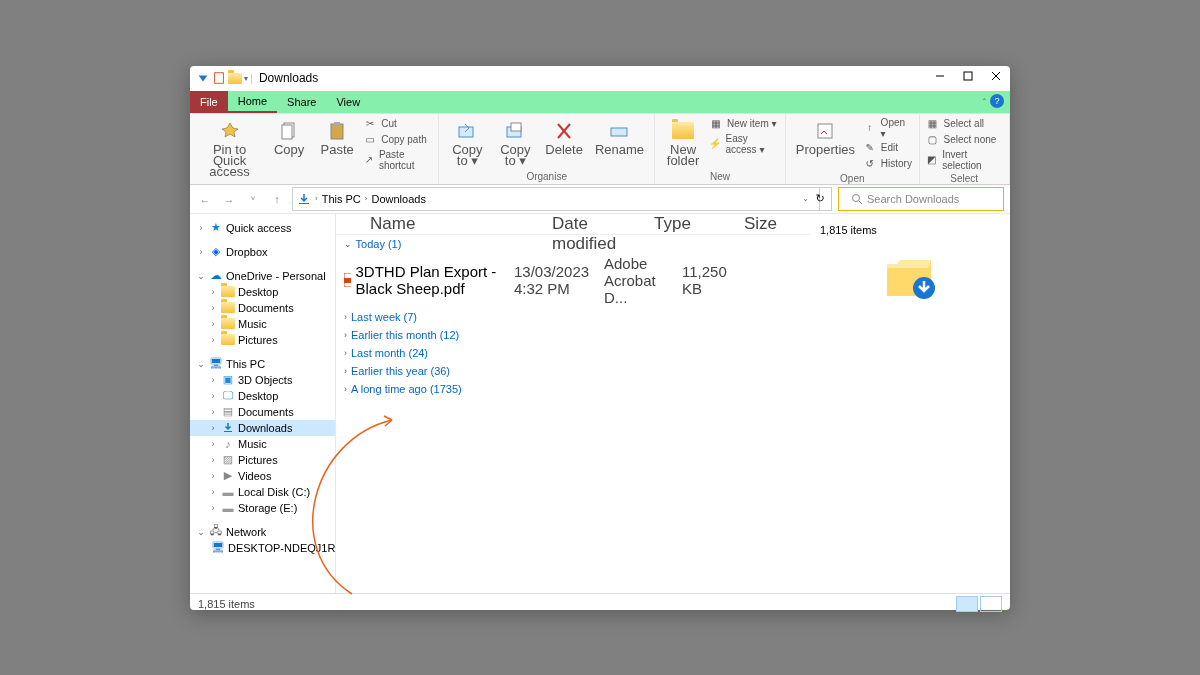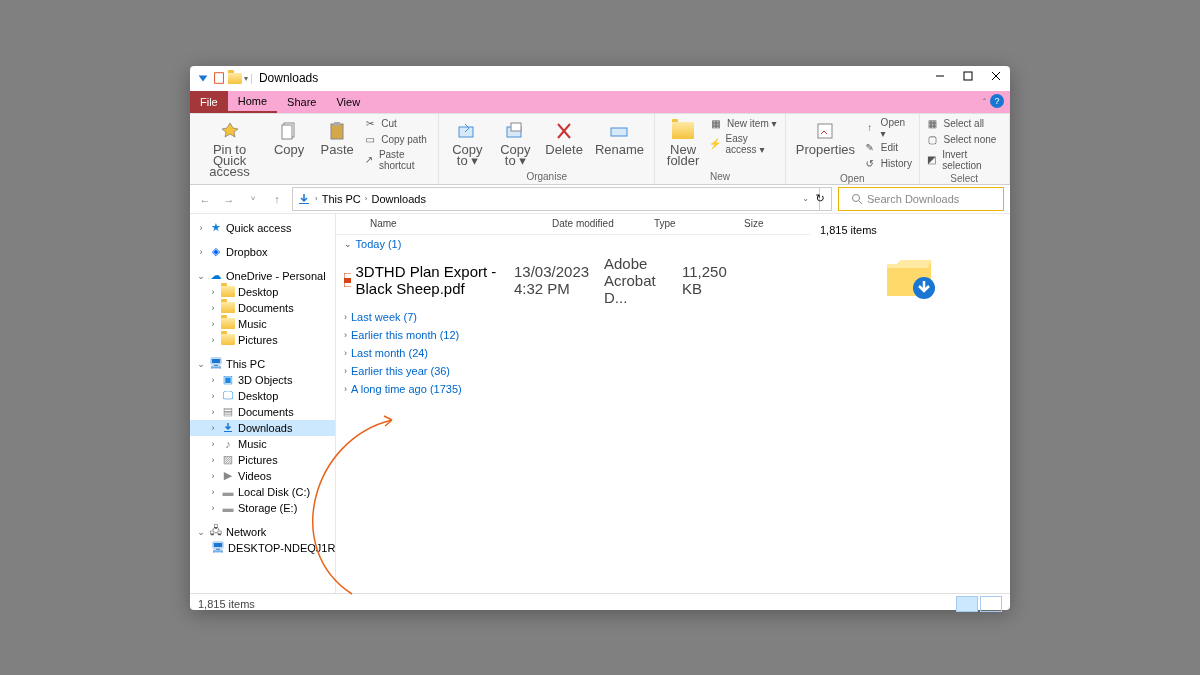--- a/index.html
+++ b/index.html
@@ -4,21 +4,21 @@
 <style>
 body{margin:0;background:#808080;font-family:"Segoe UI",Arial,sans-serif;font-size:11px;color:#000;display:flex;align-items:center;justify-content:center;height:675px;width:1200px}
 .window{width:820px;height:544px;background:#fff;position:relative;border-radius:4px;box-shadow:0 4px 20px rgba(0,0,0,.3)}
 .titlebar{height:25px;display:flex;align-items:center;padding:0 2px;position:relative}
 .titlebar .qat{display:flex;align-items:center;gap:2px;padding-left:4px}
 .titlebar .qat svg{width:14px;height:14px}
 .titlebar .title{margin-left:6px;font-size:12px}
 .winctrls{position:absolute;right:0;top:0;display:flex}
 .winbtn{width:28px;height:20px;display:flex;align-items:center;justify-content:center;font-size:10px;cursor:default}
 .winbtn svg{width:10px;height:10px}
-.tabs{height:22px;display:flex;align-items:stretch;background:#f9a8d4;border-bottom:1px solid #e0e0e0;position:relative}
+.tabs{height:22px;display:flex;align-items:stretch;background:#86efac;border-bottom:1px solid #e0e0e0;position:relative}
 .tab{padding:0 10px;display:flex;align-items:center;font-size:11px;cursor:default}
 .tab.file{background:#a4373a;color:#fff}
 .tab.sel{border-bottom:2px solid #a4373a}
 .help{position:absolute;right:6px;top:3px;width:14px;height:14px;border-radius:50%;background:#1976d2;color:#fff;display:flex;align-items:center;justify-content:center;font-size:9px}
 .ribbon{height:70px;background:#f7f7f7;border-bottom:1px solid #d0d0d0;display:flex}
 .rgroup{display:flex;flex-direction:column;border-right:1px solid #e5e5e5;padding:2px 6px 0}
 .rbody{flex:1;display:flex;align-items:flex-start;gap:4px}
 .rlabel{font-size:10px;color:#666;text-align:center;padding:1px 0 2px}
 .bigbtn{display:flex;flex-direction:column;align-items:center;justify-content:center;text-align:center;font-size:13px;line-height:11px;color:#555;padding:2px 4px;min-width:36px}
 .bigbtn .ico{height:26px;display:flex;align-items:center;justify-content:center}
@@ -33,21 +33,21 @@
 .search{width:140px;height:22px;border:1px solid #eab308;display:flex;align-items:center;padding:0 12px;color:#888;gap:4px}
 .body{display:flex;height:calc(100% - 25px - 22px - 70px - 28px - 20px);position:relative}
 .tree{width:160px;border-right:1px solid #e8e8e8;overflow-y:auto;padding:6px 0;font-size:11px}
 .tnode{display:flex;align-items:center;gap:3px;padding:1px 0 1px 6px;white-space:nowrap}
 .tnode .chv{width:10px;color:#666;font-size:9px;text-align:center}
 .tnode.sel{background:#cce8ff}
 .tnode.d1{padding-left:18px}
 .tic{width:14px;height:14px;display:inline-flex;align-items:center;justify-content:center}
 .main{flex:1;display:flex}
 .filecol{flex:1}
-.colhdr{height:20px;display:flex;align-items:center;font-size:10px;color:#444;border-bottom:1px solid #eee}
+.colhdr{height:20px;display:flex;align-items:flex-start;font-size:17px;color:#444;border-bottom:1px solid #eee}
 .colhdr span{padding:0 6px}
 .ch-name{width:170px}.ch-date{width:90px}.ch-type{width:78px}.ch-size{width:60px}
 .grp{display:flex;align-items:center;gap:4px;padding:3px 8px;color:#0066cc;font-size:11px}
 .grp .gchv{font-size:9px;color:#555}
 .filerow{display:flex;align-items:center;padding:2px 8px;font-size:15px}
 .filerow .fn{width:170px;display:flex;align-items:center;gap:4px}
 .filerow .fd{width:90px;color:#444}.filerow .ft{width:78px;color:#444}.filerow .fs{width:60px;color:#444}
 .preview{width:180px;padding:10px;font-size:11px}
 .status{height:20px;border-top:1px solid #e0e0e0;display:flex;align-items:center;padding:0 8px;font-size:11px;color:#444;justify-content:space-between}
 .viewbtns{display:flex;gap:2px}

